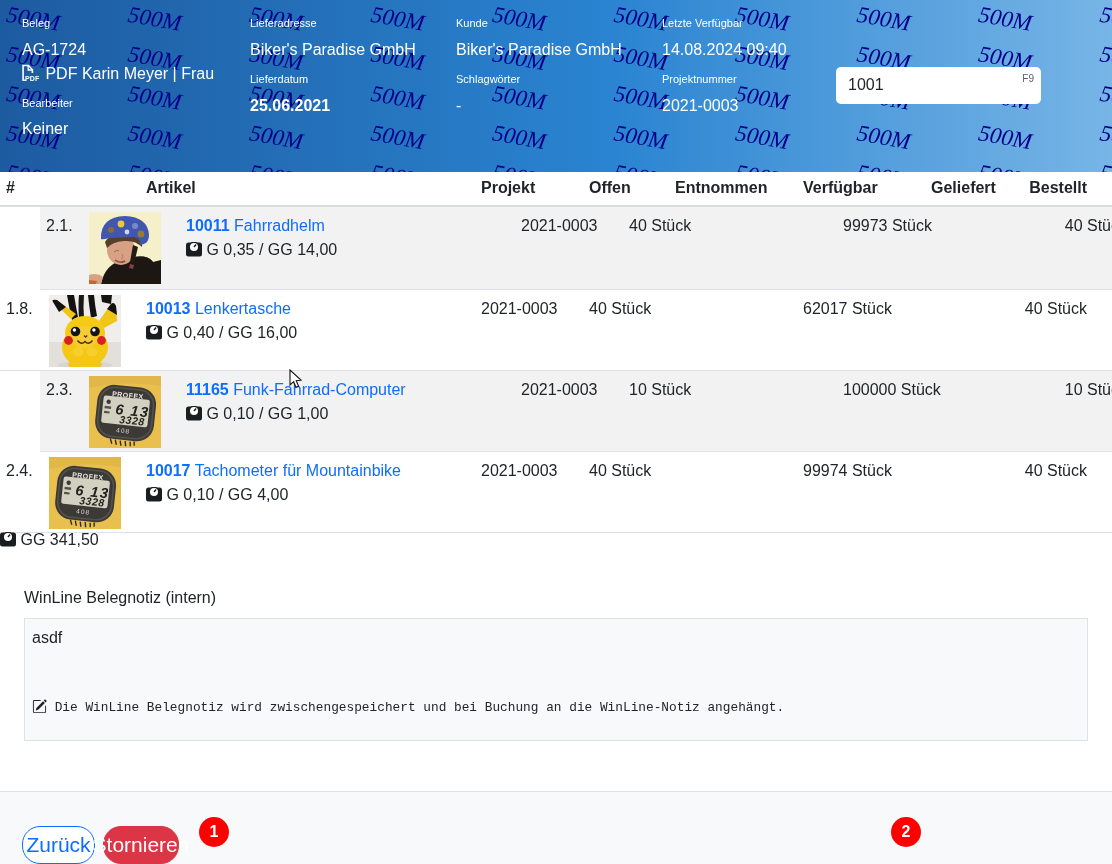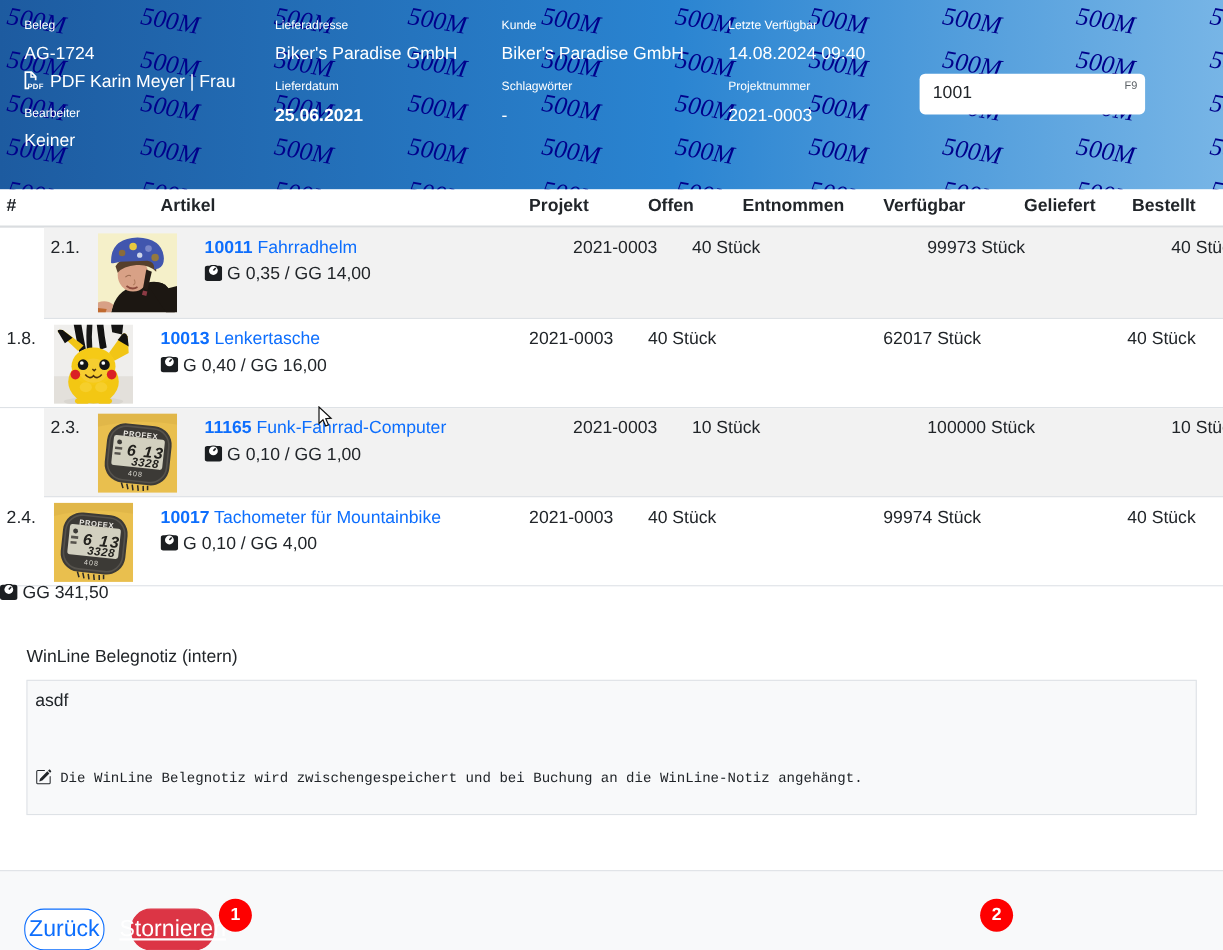--- a/index.html
+++ b/index.html
@@ -295,20 +295,20 @@
 <div id="notebox">
   <span class="txt">asdf</span>
   <span class="hint"><svg width="15" height="15" viewBox="0 0 16 16" fill="#212529" style="vertical-align:-3px">
         <path d="M15.502 1.94a.5.5 0 0 1 0 .706L14.459 3.69l-2-2L13.502.646a.5.5 0 0 1 .707 0l1.293 1.293zm-1.75 2.456-2-2L4.939 9.21a.5.5 0 0 0-.121.196l-.805 2.414a.25.25 0 0 0 .316.316l2.414-.805a.5.5 0 0 0 .196-.12l6.813-6.814z"></path>
         <path d="M1 13.5A1.5 1.5 0 0 0 2.5 15h11a1.5 1.5 0 0 0 1.5-1.5v-6a.5.5 0 0 0-1 0v6a.5.5 0 0 1-.5.5h-11a.5.5 0 0 1-.5-.5v-11a.5.5 0 0 1 .5-.5H9a.5.5 0 0 0 0-1H2.5A1.5 1.5 0 0 0 1 2.5v11z"></path>
       </svg> Die WinLine Belegnotiz wird zwischengespeichert und bei Buchung an die WinLine-Notiz angehängt.</span>
 </div>
 
 <div id="footer">
   <div class="btn btn-outline" style="left:22px; width:73px;">Zurück</div>
-  <div class="btn btn-danger" style="left:119px; width:76px;text-decoration:underline;">Stornieren</div>
+  <div class="btn btn-danger" style="left:103px; width:76px;">Stornieren</div>
   <div class="badge" style="left:199px; top:25px;">1</div>
   <div class="badge" style="left:891px; top:25px;">2</div>
 </div>
 
 <svg class="abs" style="left:289px; top:369px; z-index:50" width="14" height="20" viewBox="0 0 14 20">
   <path d="M1 1 L1 16 L4.6 12.7 L7 18.3 L9.6 17.2 L7.2 11.7 L12 11.2 Z" fill="#fff" stroke="#111" stroke-width="1.1"></path>
 </svg>
 
 </body></html>

